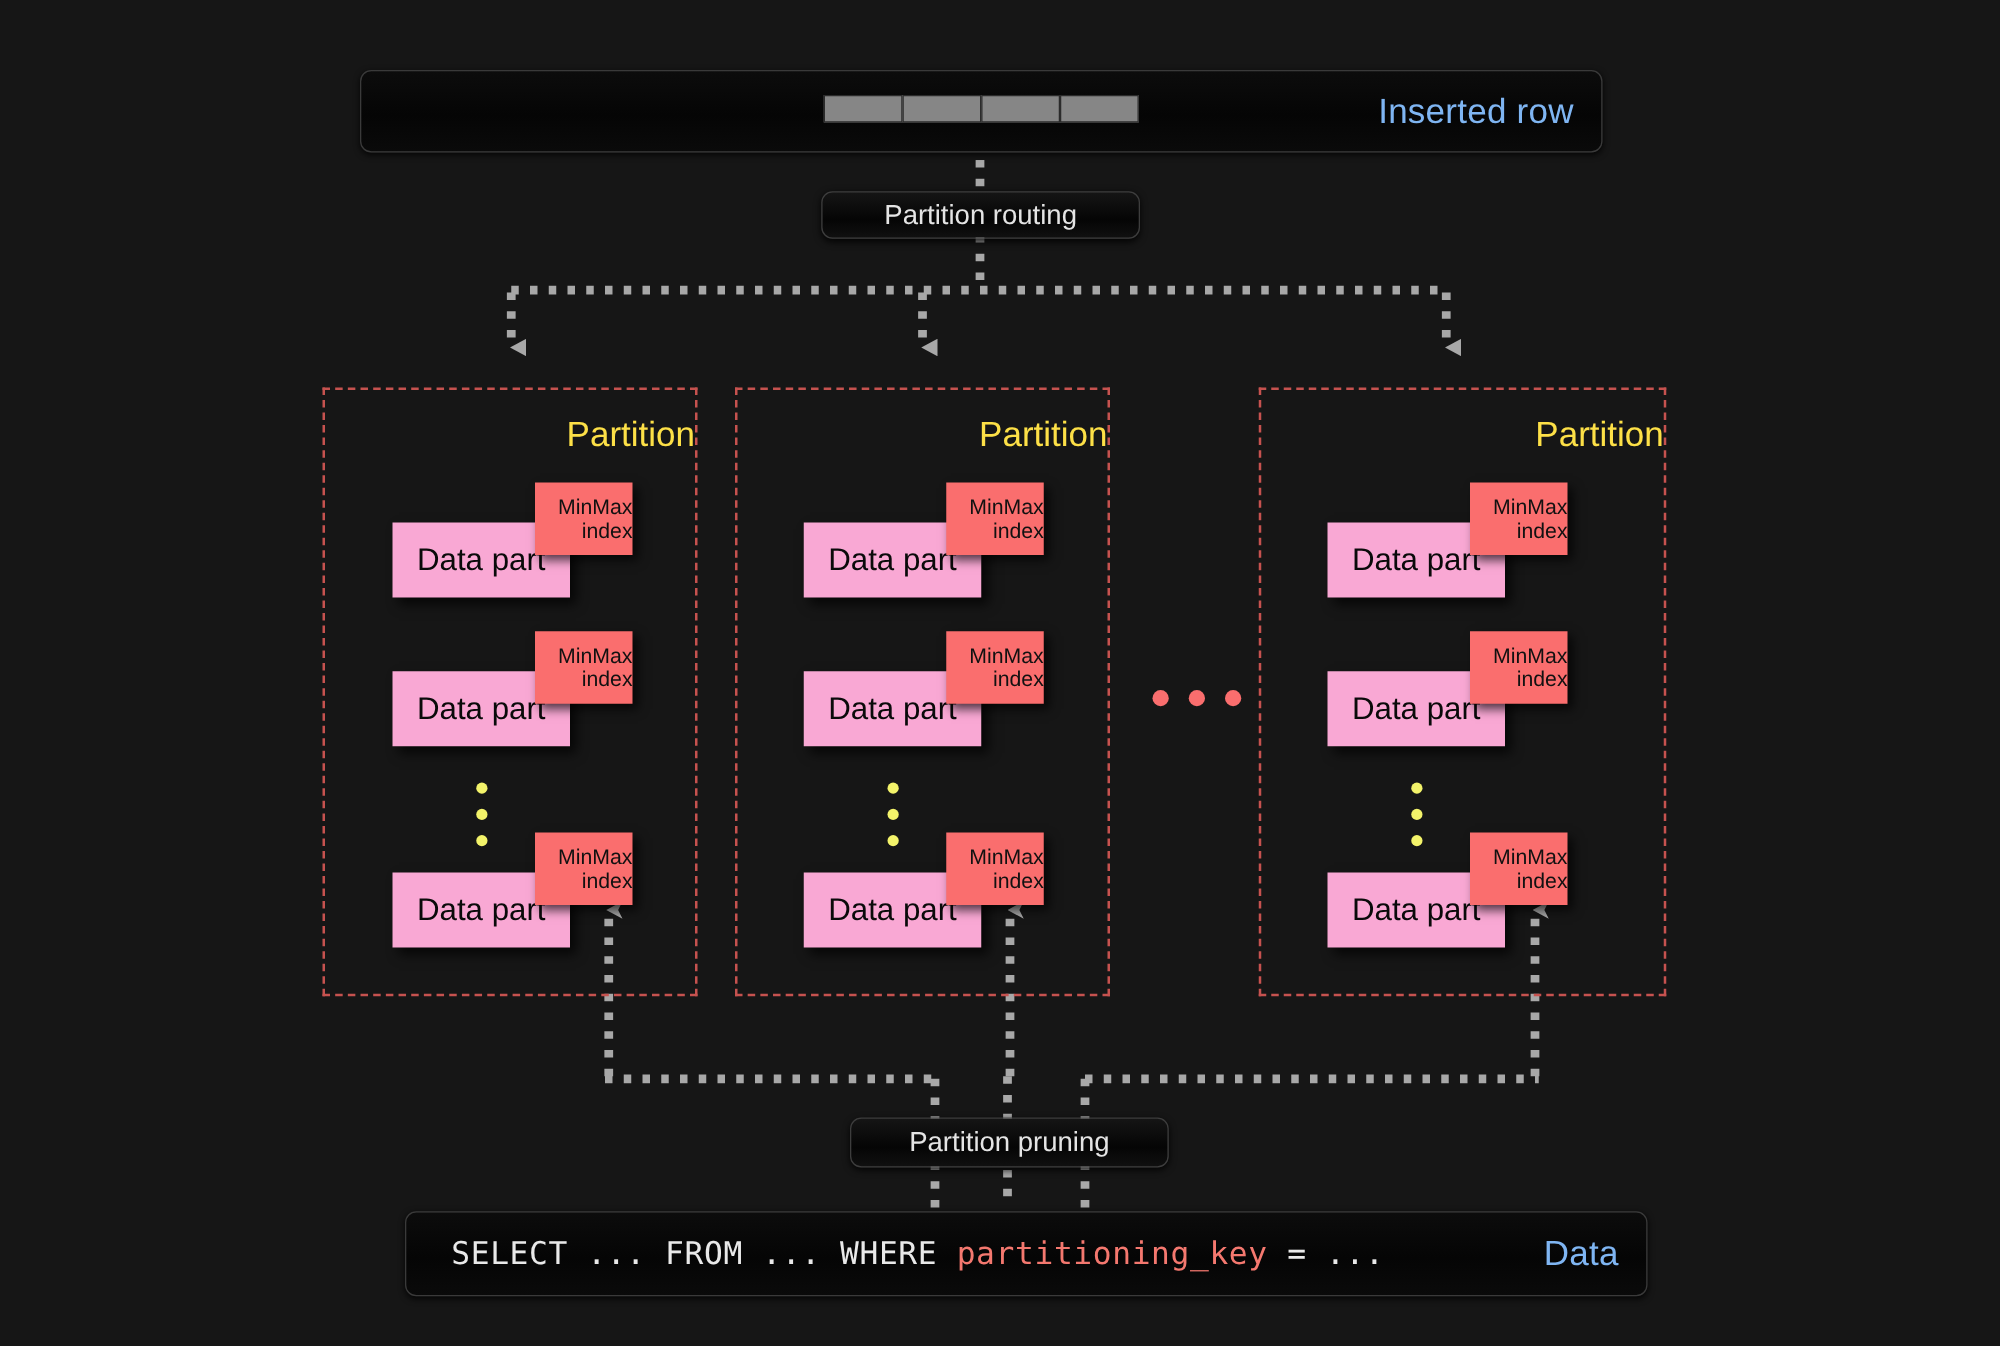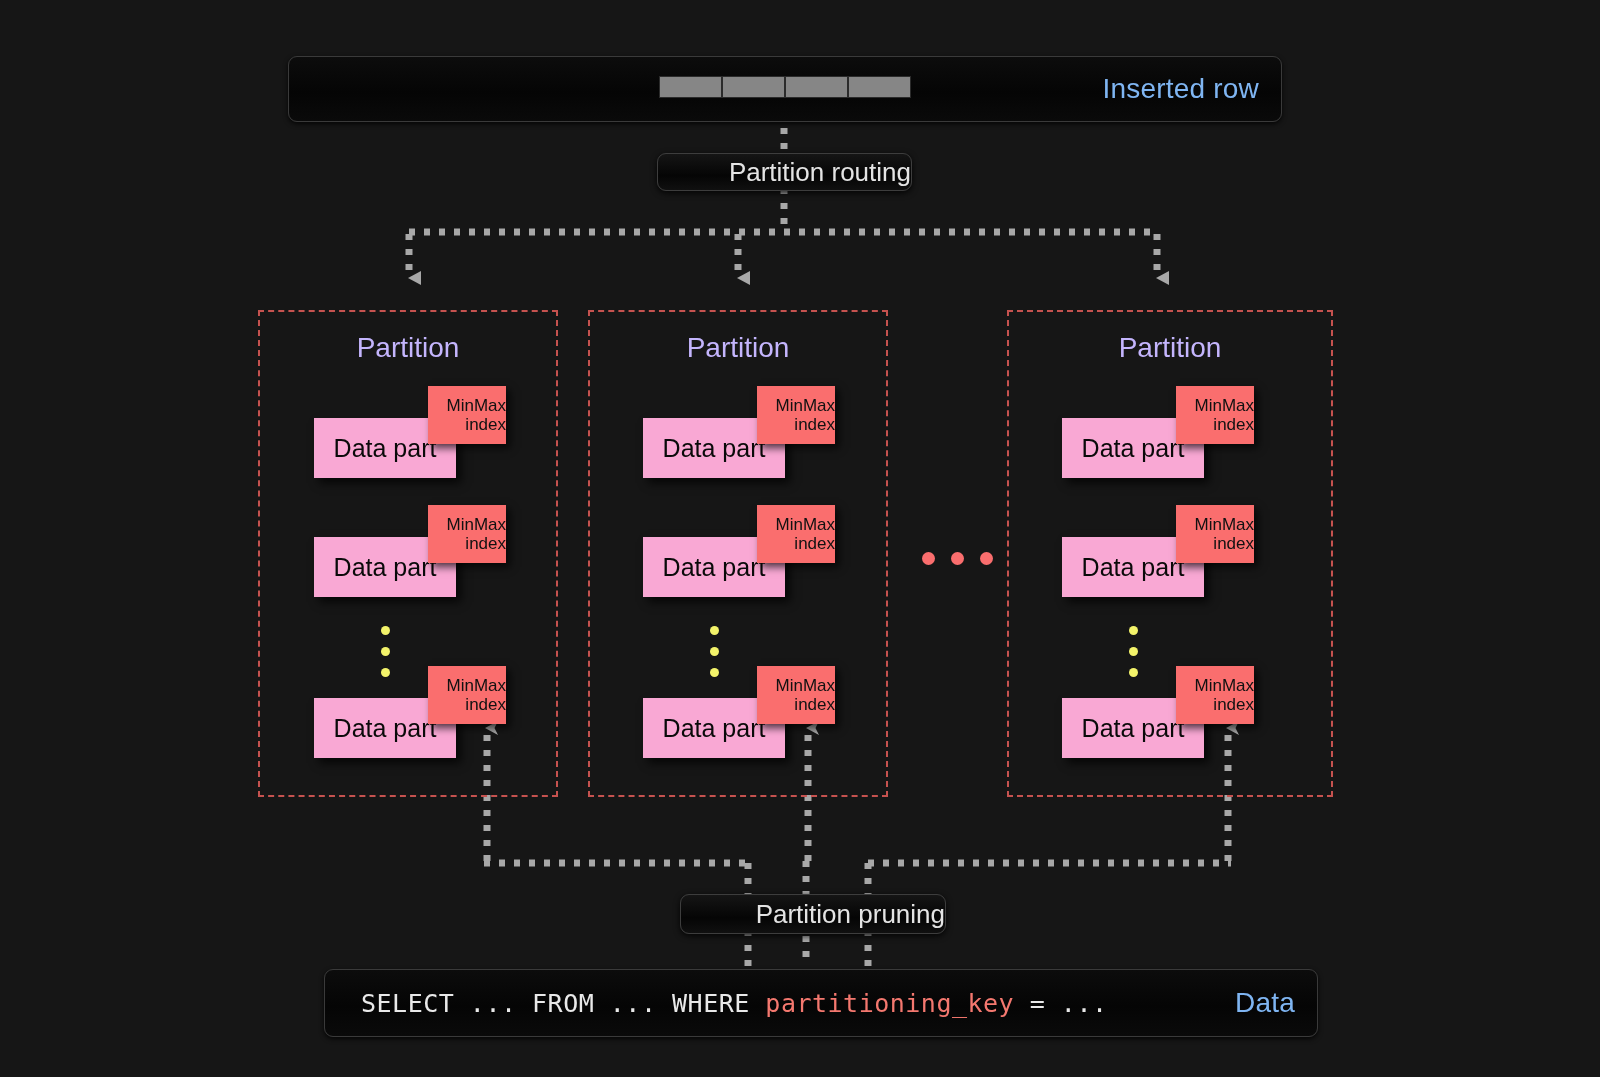--- a/index.html
+++ b/index.html
@@ -33,37 +33,37 @@
 
   
   #row-cells{position:absolute;left:659px;top:60px;height:22px;display:flex;}
   .row-cell{width:63px;height:22px;background:#868686;border:1px solid #2b2b2b;box-sizing:border-box;}
 
   
   .pill{
     position:absolute;
     background:linear-gradient(180deg,#151515 0%,#050505 60%,#101010 100%);
     border:1px solid #3d3d3d;border-radius:9px;
-    color:#e4e4e4;font-size:26px;
-    display:flex;align-items:center;justify-content:flex-end;
+    color:#e4e4e4;font-size:22px;
+    display:flex;align-items:center;justify-content:center;
     box-shadow:0 2px 6px rgba(0,0,0,.85);
     z-index:6;
   }
   #routing-pill{left:657px;top:137px;width:253px;height:36px;}
-  #pruning-pill{left:680px;top:878px;width:253px;height:38px;padding-left:11px;}
+  #pruning-pill{left:680px;top:878px;width:253px;height:38px;}
 
   
   .partition{
     position:absolute;
     border:2px dashed #c6524f;
     box-sizing:border-box;
   }
   .partition-title{
-    position:absolute;left:0;right:0;top:20px;text-align:center;
-    color:#c4b5fd;font-size:28px;
+    position:absolute;left:0;right:0;top:20px;text-align:right;
+    color:#fde047;font-size:28px;
   }
 
   
   .part-group{position:absolute;}
   .data-part{
     position:absolute;left:0;top:32px;width:142px;height:60px;
     background:#f9a8d4;
     box-shadow:5px 5px 9px rgba(0,0,0,.75);
     display:flex;align-items:center;justify-content:center;
     color:#0a0a0a;font-size:25px;white-space:nowrap;

